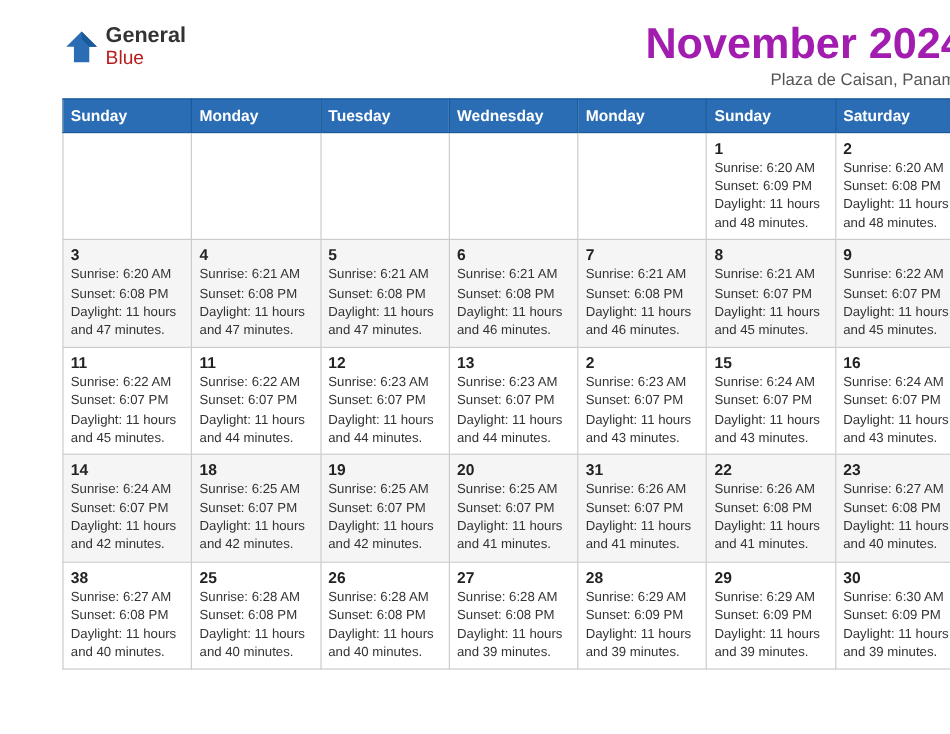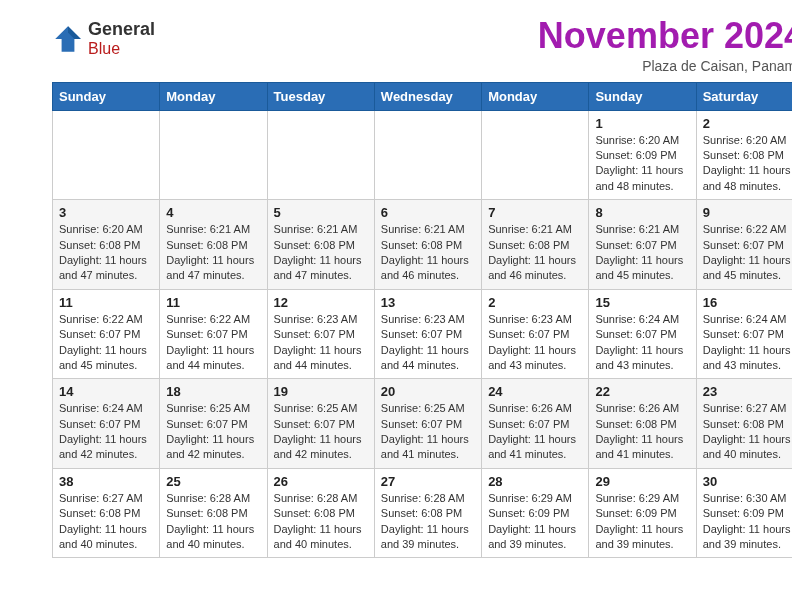--- a/index.html
+++ b/index.html
@@ -232,21 +232,21 @@
           </td>
           <td>
             <span class="day-num">19</span>
             <div class="day-info">Sunrise: 6:25 AM<br>Sunset: 6:07 PM<br>Daylight: 11 hours and 42 minutes.</div>
           </td>
           <td>
             <span class="day-num">20</span>
             <div class="day-info">Sunrise: 6:25 AM<br>Sunset: 6:07 PM<br>Daylight: 11 hours and 41 minutes.</div>
           </td>
           <td>
-            <span class="day-num">24</span>
+            <span class="day-num">31</span>
             <div class="day-info">Sunrise: 6:26 AM<br>Sunset: 6:07 PM<br>Daylight: 11 hours and 41 minutes.</div>
           </td>
           <td>
             <span class="day-num">22</span>
             <div class="day-info">Sunrise: 6:26 AM<br>Sunset: 6:08 PM<br>Daylight: 11 hours and 41 minutes.</div>
           </td>
           <td>
             <span class="day-num">23</span>
             <div class="day-info">Sunrise: 6:27 AM<br>Sunset: 6:08 PM<br>Daylight: 11 hours and 40 minutes.</div>
           </td>

